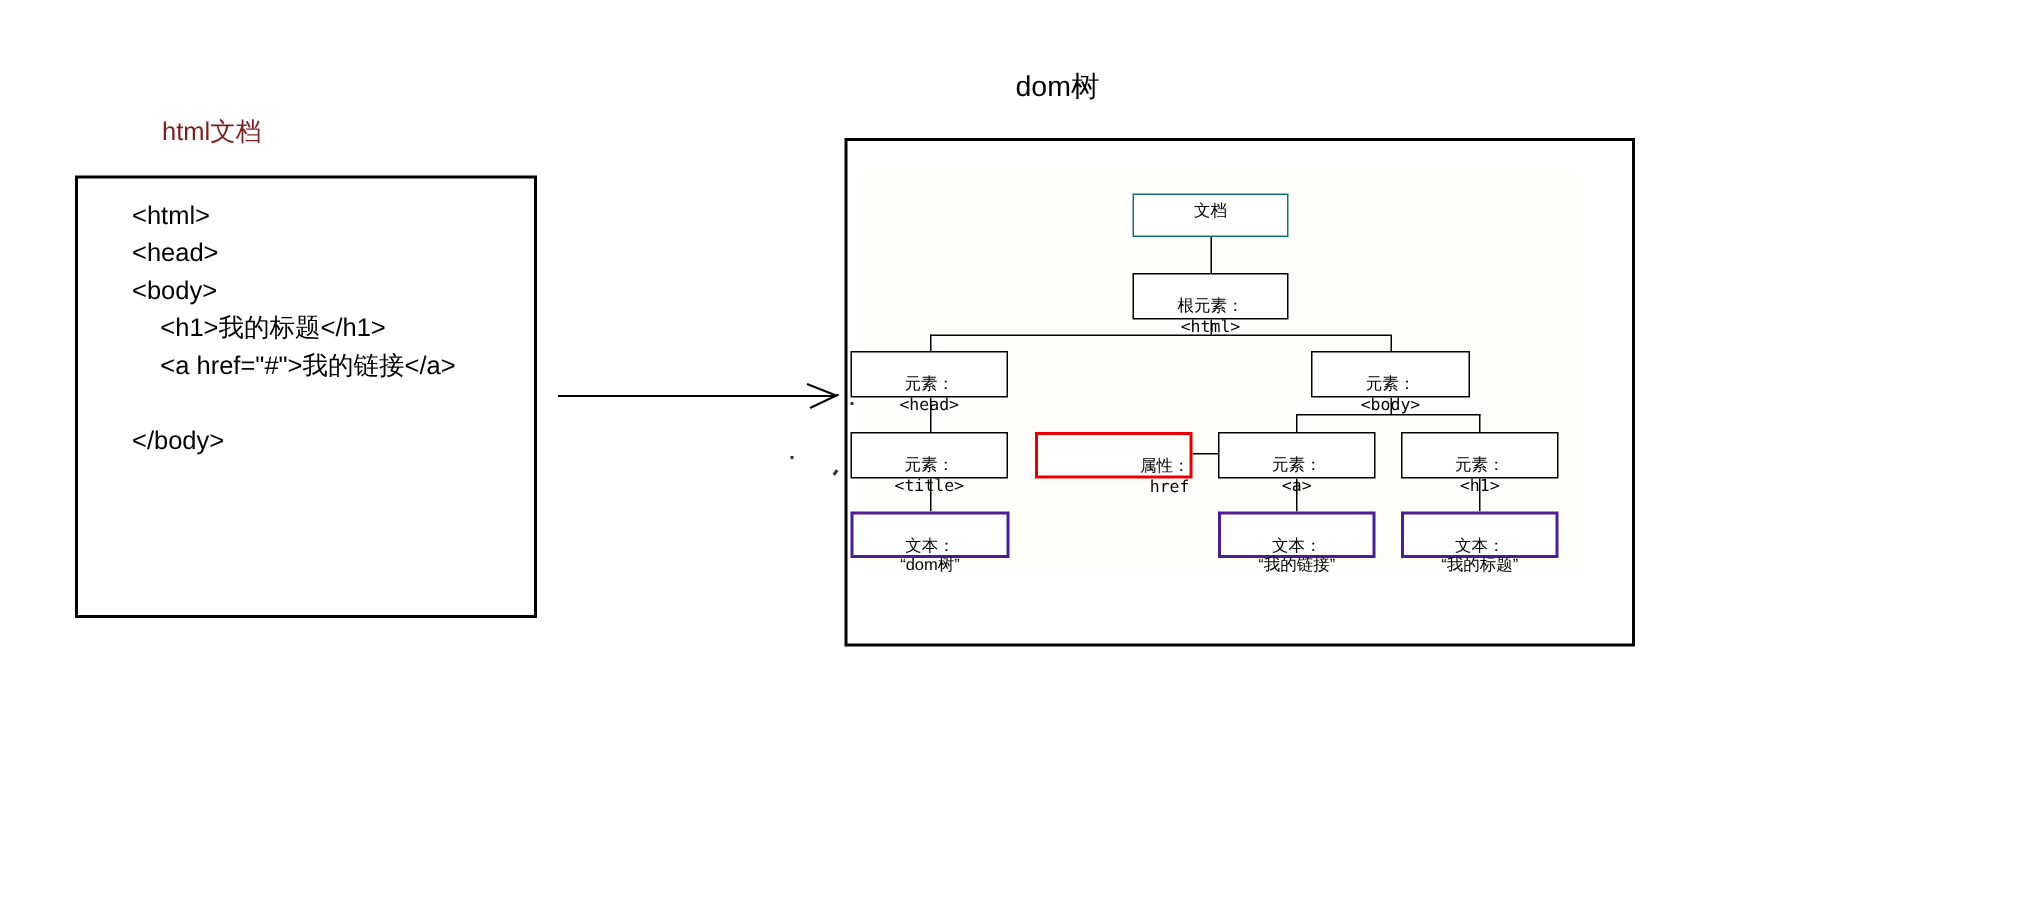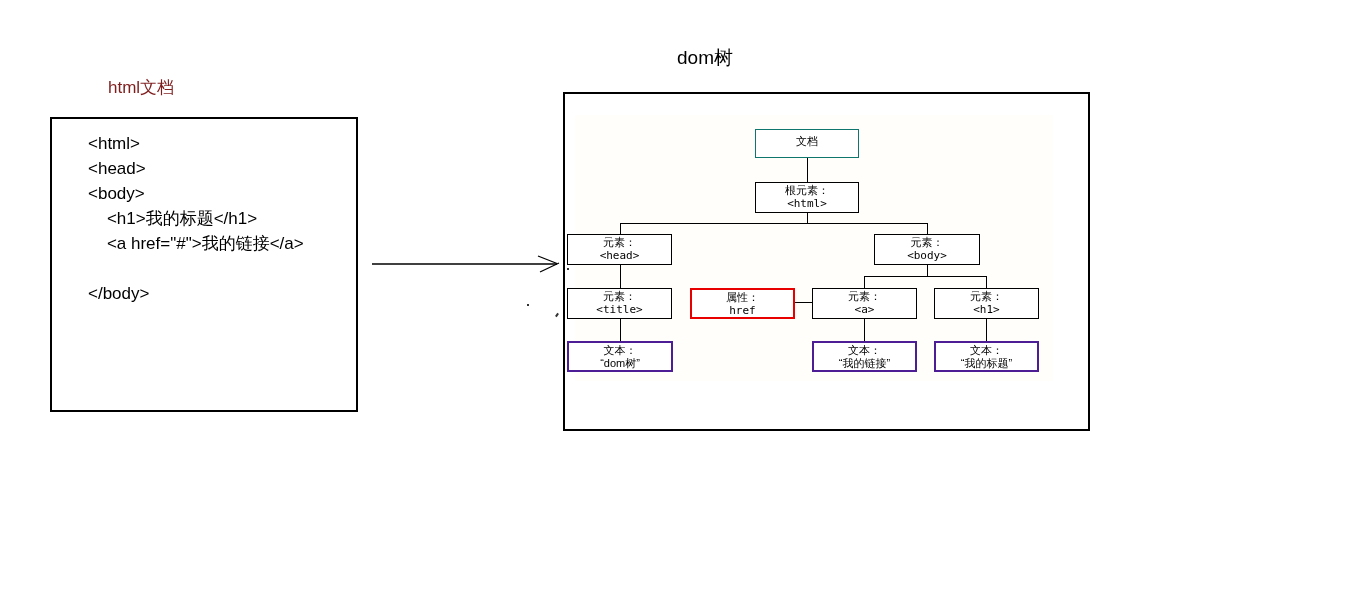--- a/index.html
+++ b/index.html
@@ -37,27 +37,27 @@
   .tree-box {
     position: absolute; left: 563px; top: 92px; width: 527px; height: 339px;
     border: 2px solid #000; background: #fff;
   }
   .paste-bg {
     position: absolute; left: 10px; top: 21px; width: 478px; height: 266px;
     background: #fffefb;
   }
   .node {
     position: absolute; background: #fff; text-align: center;
-    font-size: 11px; line-height: 13px; padding-top: 1px;
+    font-size: 11px; line-height: 13px; padding-top: 15px;
   }
   .node .nl { white-space: nowrap; }
   .node .mono { font-family: "DejaVu Sans Mono", "Liberation Mono", monospace; font-size: 11px; }
   .node-el   { border: 1px solid #000000; }
   .node-doc  { border: 1px solid #0f766e; line-height: 22px; padding-top: 0; }
-  .node-attr { border: 2px solid #e80000; }
+  .node-attr { border: 2px solid #e80000; text-align: right; }
   .node-text { border: 2px solid #4c1d95; }
   .vline { position: absolute; width: 1px; background: #000; }
   .hline { position: absolute; height: 1px; background: #000; }
 </style>
 </head>
 <body>
 
 <div class="canvas">
 
   <div class="left-title">html文档</div>

